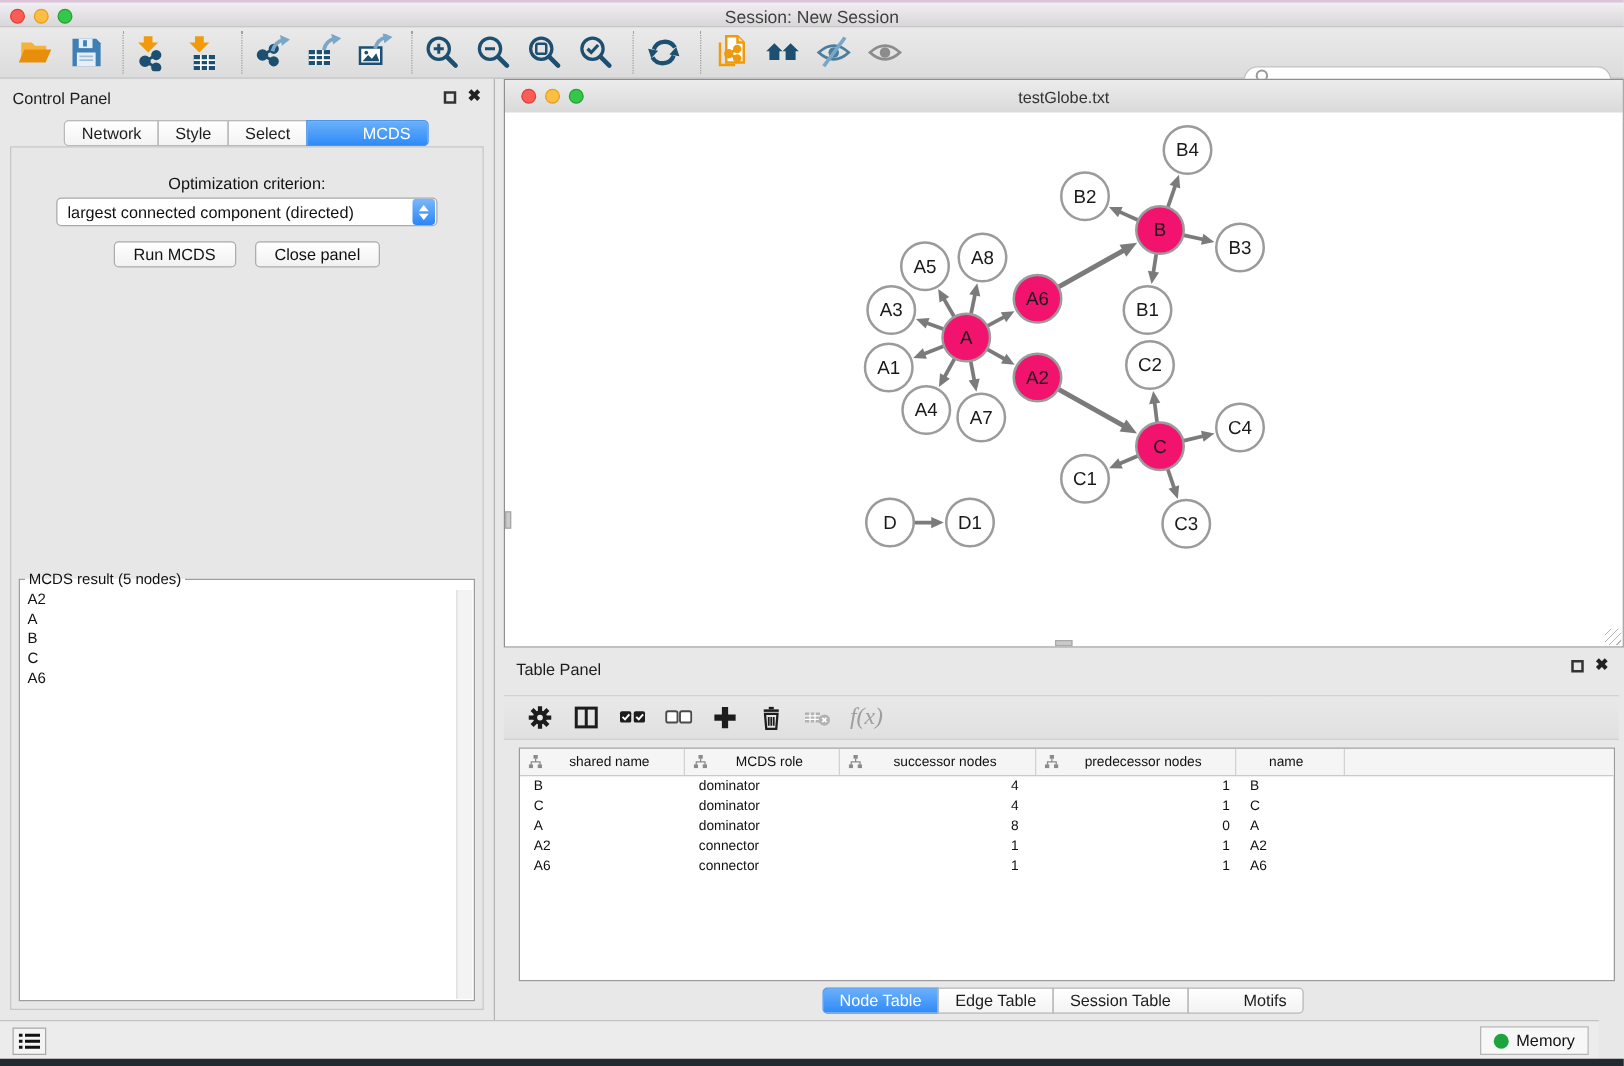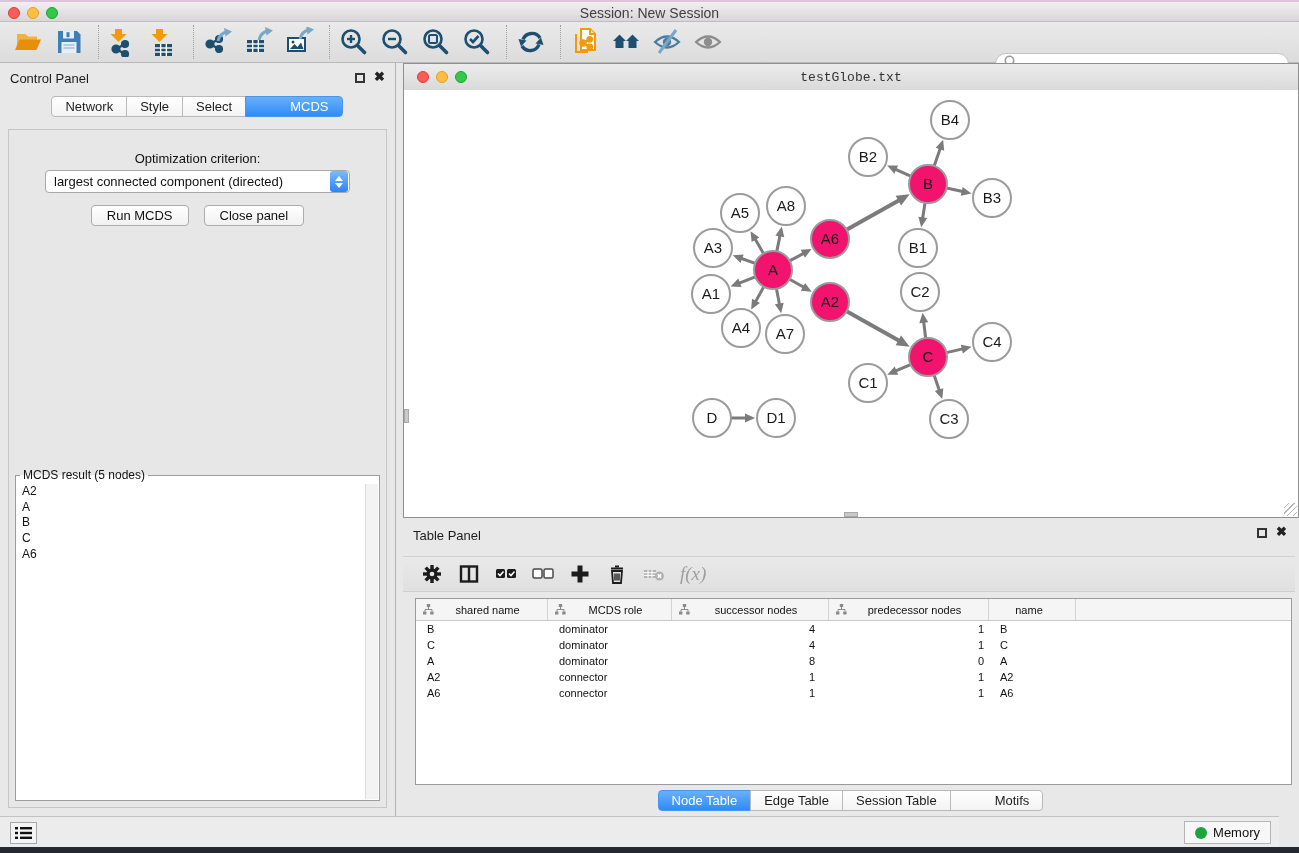--- a/index.html
+++ b/index.html
@@ -35,21 +35,21 @@
   .panel-header .ph-title { position:absolute; left:10px; top:8px; font-size:13px; color:#1c1c1c; }
   .ph-float { position:absolute; top:10px; width:10px; height:10px; border:2px solid #333; }
   .ph-close { position:absolute; top:6px; font-size:13px; font-weight:bold; color:#222; line-height:16px; }
   .cp-tabs { position:absolute; top:33px; left:0; right:0; display:flex; justify-content:center; }
   .tab-btn { padding:2px 13px; font-size:13px; color:#1d1d1d; background:linear-gradient(#ffffff,#f3f3f3);
     border:1px solid #b9b9b9; margin-left:-1px; }
   .tab-btn:first-child { border-radius:4px 0 0 4px; }
   .tab-btn:last-child { border-radius:0 4px 4px 0;padding-left:44px; }
   .tab-btn.selected { background:linear-gradient(#6ab0fa,#2f8bf8); color:#fff; border-color:#4a95ec; }
   .cp-content { position:absolute; left:8px; right:8px; top:54px; bottom:8px;
-    border:1px solid #c6c6c6; background:#e7e7e7;margin-top:12px; }
+    border:1px solid #c6c6c6; background:#e7e7e7; }
   .opt-label { position:absolute; top:21px; left:0; right:0; text-align:center; font-size:13px; color:#111; }
   .criterion-select { position:absolute; top:40px; left:36px; width:305px; height:23px;
     background:#fff; border:1px solid #a9a9a9; border-radius:4px; display:flex; align-items:center; }
   .criterion-select .val { flex:1; font-size:13px; padding-left:8px; color:#111; white-space:nowrap; overflow:hidden; }
   .stepper { width:18px; height:21px; border-radius:3px; margin-right:1px;
     background:linear-gradient(#7cb9fb,#2a85f7); display:flex; flex-direction:column;
     align-items:center; justify-content:center; gap:2px; }
   .stepper .up { width:0; height:0; border-left:4px solid transparent; border-right:4px solid transparent; border-bottom:5px solid #fff; }
   .stepper .down { width:0; height:0; border-left:4px solid transparent; border-right:4px solid transparent; border-top:5px solid #fff; }
   .cp-buttons { position:absolute; top:75px; left:0; right:0; display:flex; justify-content:center; gap:15px; }
@@ -61,21 +61,21 @@
     background:transparent; }
   .mcds-list { position:absolute; left:1px; right:14px; top:2px; bottom:1px; overflow:hidden; }
   .mcds-item { font-size:12px; color:#111; line-height:15.7px; padding-left:5px; }
   .mcds-scroll { position:absolute; right:1px; top:2px; bottom:1px; width:13px;
     background:#f3f3f3; border-left:1px solid #ddd; }
 
   
   .net-window { position:absolute; left:403px; top:63px; width:896px; height:455px;
     border:1px solid #8f8f8f; background:#fff; }
   .net-titlebar { position:relative; height:36px; background:linear-gradient(#ececec,#d3d3d3);
-    border-bottom:1px solid #a6a6a6;font-family:Liberation Mono, monospace; }
+    border-bottom:1px solid #a6a6a6; }
   .net-titlebar .title { position:absolute; top:6px; left:0; right:0; text-align:center; font-size:13px; color:#333; }
   .net-titlebar .lights { top:7px; left:13px; }
   .net-canvas { position:absolute; left:0; top:26px; right:0; bottom:0; background:#fff; overflow:hidden; }
   .scroll-tick-left { position:absolute; left:0; top:345px; width:5px; height:14px; background:#c9c9c9; border:1px solid #a9a9a9; }
   .scroll-tick-bottom { position:absolute; left:440px; bottom:0; width:14px; height:5px; background:#c9c9c9; border:1px solid #a9a9a9; }
   .resize-grip { position:absolute; right:1px; bottom:1px; width:13px; height:13px;
     background:repeating-linear-gradient(135deg, transparent 0 3px, #b5b5b5 3px 4px); }
 
   
   .table-panel { position:absolute; left:403px; top:520px; width:896px; height:296px; background:#e8e8e8; }

